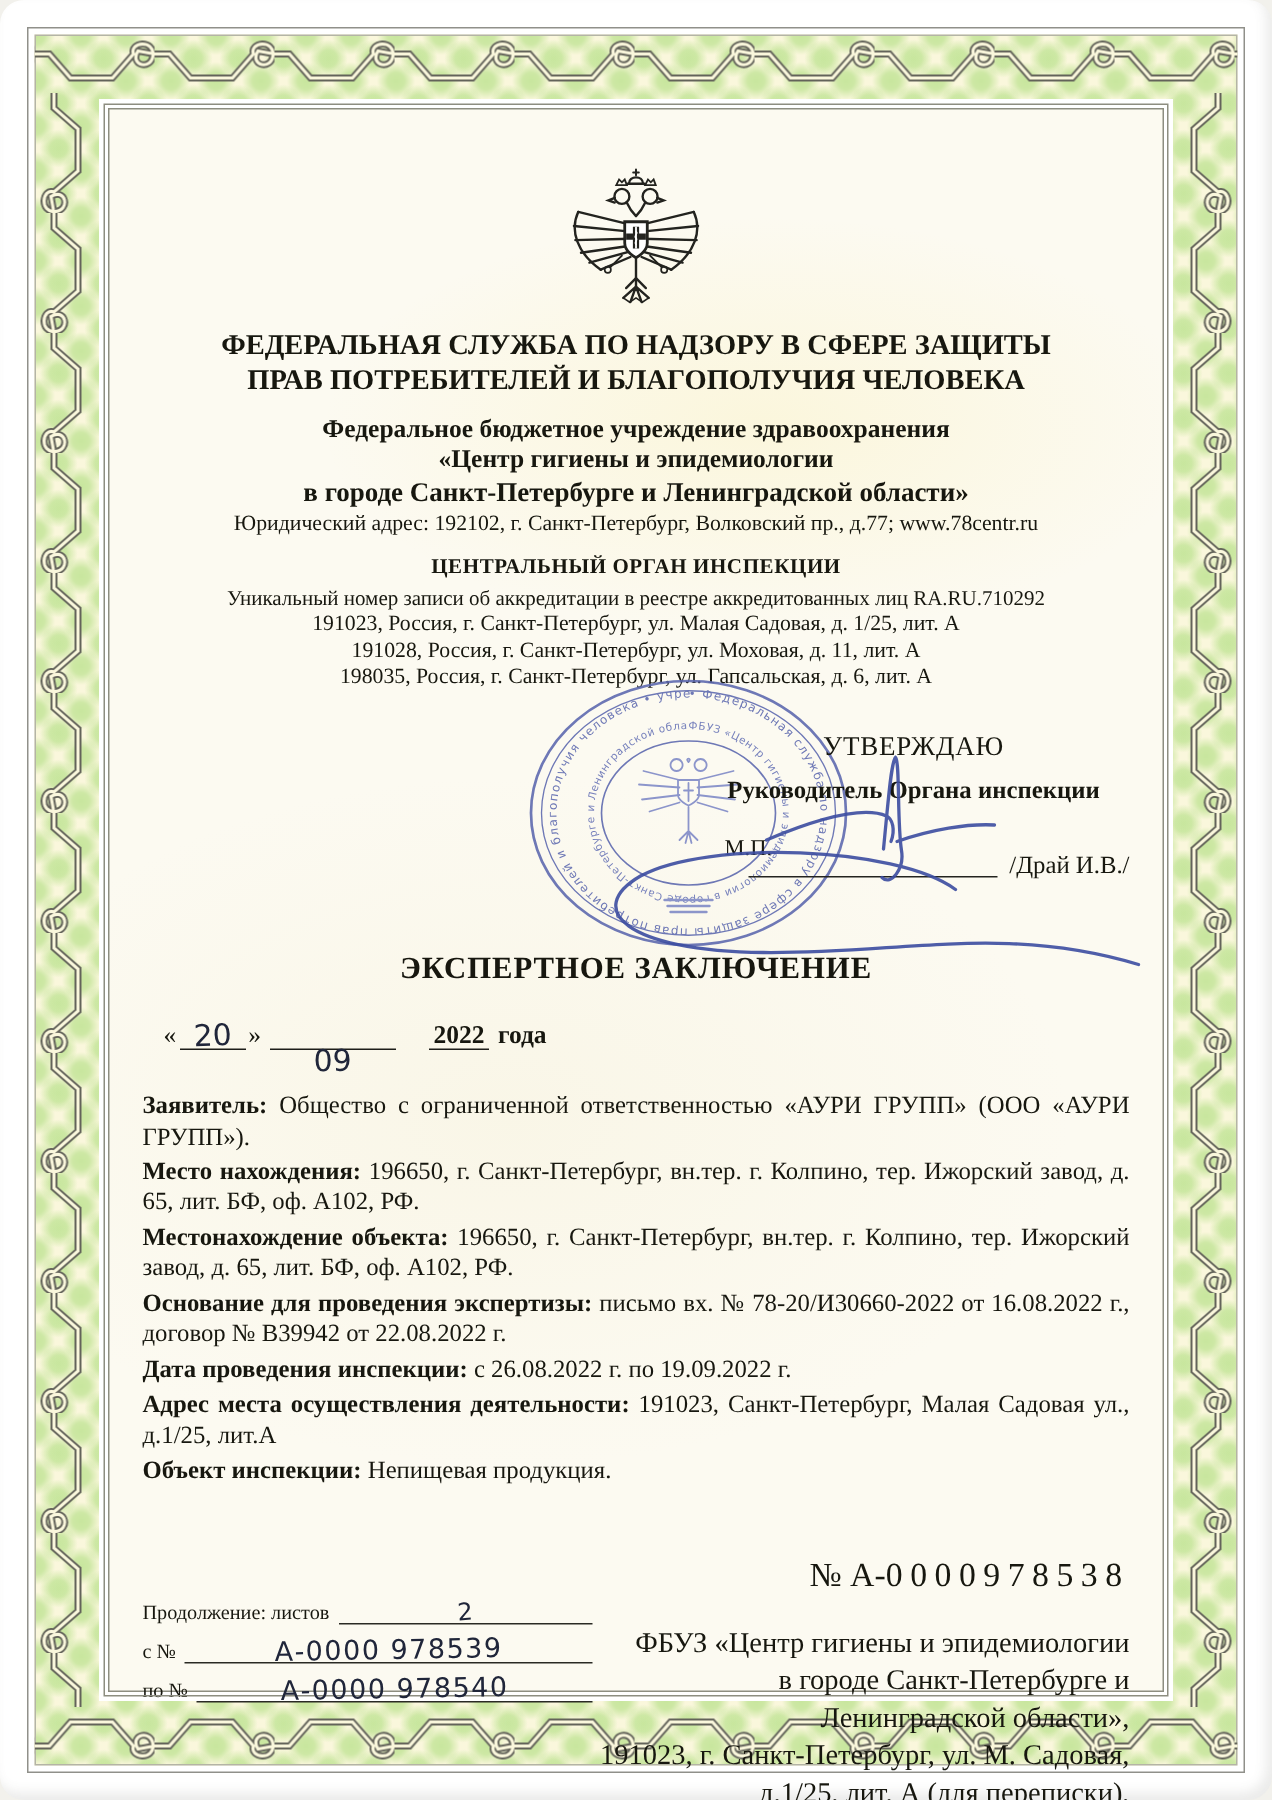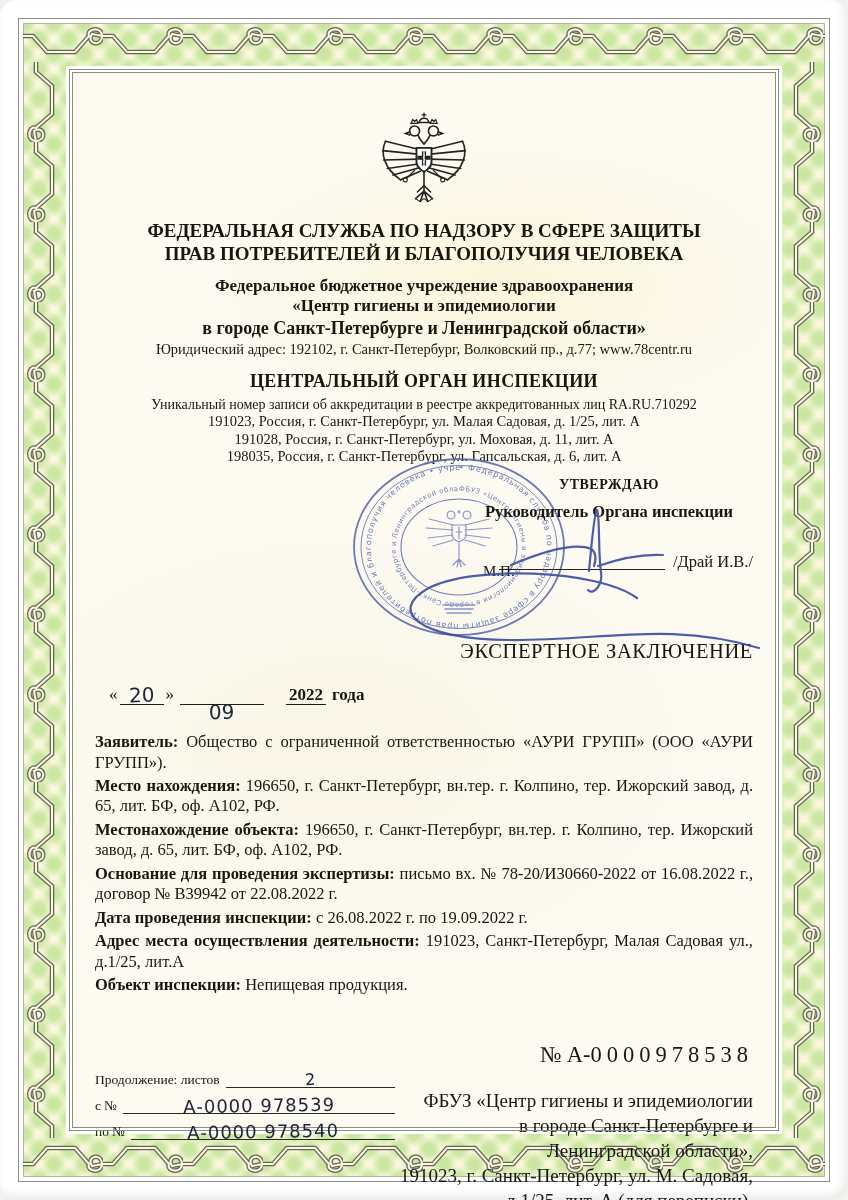--- a/index.html
+++ b/index.html
@@ -28,36 +28,36 @@
           radial-gradient(520px 320px at 38% 64%, rgba(240,232,196,.22), transparent 72%);
         color:#17170f;}
   .content::before{content:"";position:absolute;inset:-4px;border:1px solid #8d8d80;pointer-events:none;}
   .center{text-align:center;}
   .emblem{width:94px;height:100px;margin:38px auto 2px;display:block;}
   .agency{font-size:19px;font-weight:bold;line-height:1.23;margin-top:8px;}
   .org1{font-size:17px;font-weight:bold;margin-top:10px;line-height:1.2;}
   .org2{font-size:17px;font-weight:bold;line-height:1.2;}
   .org3{font-size:18px;font-weight:bold;line-height:1.25;}
   .legal{font-size:14.5px;margin-top:2px;}
-  .coi{font-size:18px;font-weight:bold;margin-top:13px;letter-spacing:.4px;}
+  .coi{font-size:14px;font-weight:bold;margin-top:13px;letter-spacing:.4px;}
   .accred{font-size:14px;margin-top:5px;}
   .addr{font-size:14.5px;line-height:1.22;}
   
   .approval-zone{position:relative;height:152px;margin-top:9px;}
   .approval-right{position:absolute;right:0;top:2px;width:288px;text-align:center;}
-  .approve{font-size:14px;font-weight:bold;letter-spacing:.5px;}
+  .approve{font-size:18px;font-weight:normal;letter-spacing:.5px;margin-top:15px;}
   .head-label{font-size:16.5px;font-weight:bold;margin-top:9px;}
   .sig-row{display:flex;align-items:center;margin-top:30px;}
   .sig-line{flex:1;margin-left:34px;border-bottom:1.5px solid #23231f;height:14px;}
   .sig-name{font-size:16.5px;margin-left:8px;white-space:nowrap;}
   .mp{position:absolute;left:388px;top:88px;font-size:15px;}
   .stamp{position:absolute;left:252px;top:-22px;width:224px;height:188px;opacity:.88;}
   .signature{position:absolute;left:300px;top:16px;width:392px;height:176px;pointer-events:none;}
   
-  .doc-title{font-size:20.5px;font-weight:normal;margin-top:13px;letter-spacing:.6px;text-align:right;}
+  .doc-title{font-size:20.5px;font-weight:bold;margin-top:13px;letter-spacing:.6px;}
   .numline{display:flex;align-items:flex-end;margin-top:17px;font-size:17px;}
   .ncell{border-bottom:1.5px solid #1d1d19;display:flex;align-items:flex-end;}
   .ncell.first{flex:1.1;}
   .nprefix{font-weight:bold;white-space:nowrap;}
   .hw{font-family:"DejaVu Sans",sans-serif;color:#20263a;display:inline-block;}
   .hw.num{font-size:22px;letter-spacing:2px;margin-left:8px;transform:rotate(-1deg);position:relative;top:2px;}
   .quote{font-size:17px;margin:0 2px 0 14px;}
   .quote.close{margin:0 6px 0 2px;}
   .daycell{width:44px;justify-content:center;}
   .hw.day{font-size:20px;transform:rotate(-2deg);position:relative;top:3px;}

